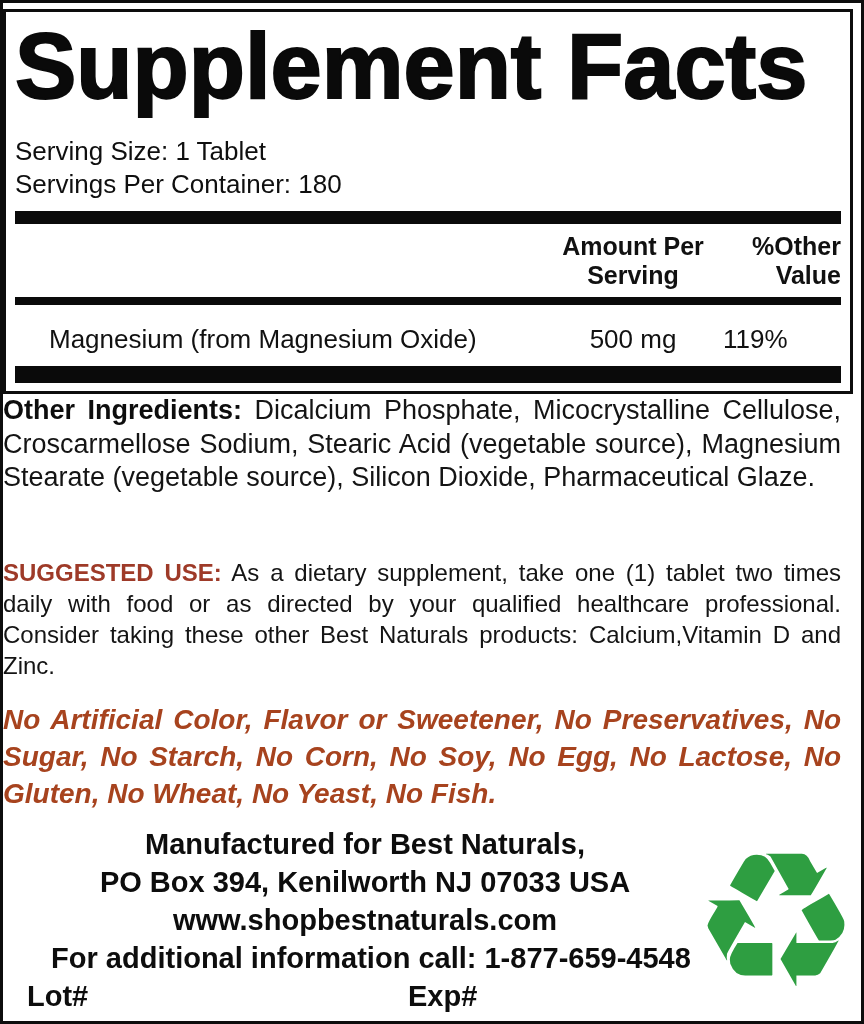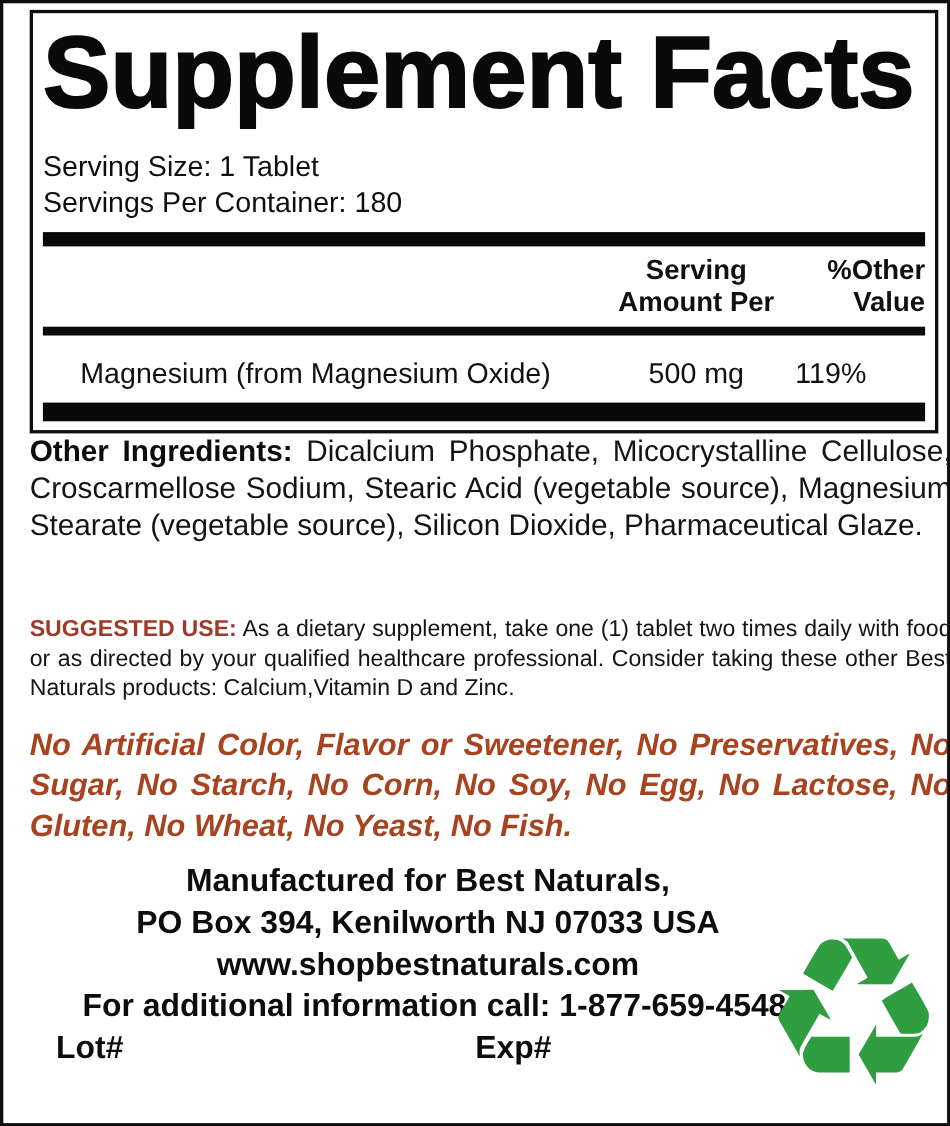--- a/index.html
+++ b/index.html
@@ -6,21 +6,21 @@
   body {
     width:864px; height:1024px;
     font-family:"Liberation Sans","DejaVu Sans",sans-serif;
     color:#111;
   }
   .page {
     position:relative;
     width:864px; height:1024px;
     box-sizing:border-box;
     border:3px solid #0d0d0d;
-    padding:6px 8px 0 24px;
+    padding:6px 8px 0 0;
     background:#fff;
     overflow:hidden;
   }
 
   
   .facts-box {
     border:3px solid #0d0d0d;
     padding:2px 9px 8px 9px;
   }
   .facts-title {
@@ -73,21 +73,21 @@
     margin:0;
   }
   .other-ing {
     font-size:27px;
     line-height:1.23;
     color:#141414;
   }
   .other-ing b { font-weight:bold; color:#0d0d0d; }
   .suggested {
     margin-top:64px;
-    font-size:21px;
+    font-size:24px;
     line-height:1.29;
     color:#141414;
   }
   .su-label { font-weight:bold; }
   .allergen-note {
     margin-top:20px;
     font-size:28px;
     line-height:1.32;
     font-style:italic;
     font-weight:600;
@@ -132,22 +132,22 @@
   <div class="facts-box">
     <div class="facts-title">Supplement Facts</div>
     <div class="serving-line serving-first">Serving Size: 1 Tablet</div>
     <div class="serving-line">Servings Per Container: 180</div>
 
     <div class="bar bar-thick"></div>
 
     <div class="hdr-row">
       <div class="hdr-name"></div>
       <div class="hdr-amount">
+        <span>Amount Per</span>
         <span>Serving</span>
-        <span>Amount Per</span>
       </div>
       <div class="hdr-dv">
         <span>%Other</span>
         <span>Value</span>
       </div>
     </div>
 
     <div class="bar bar-mid"></div>
 
     <div class="nutrient-row">

